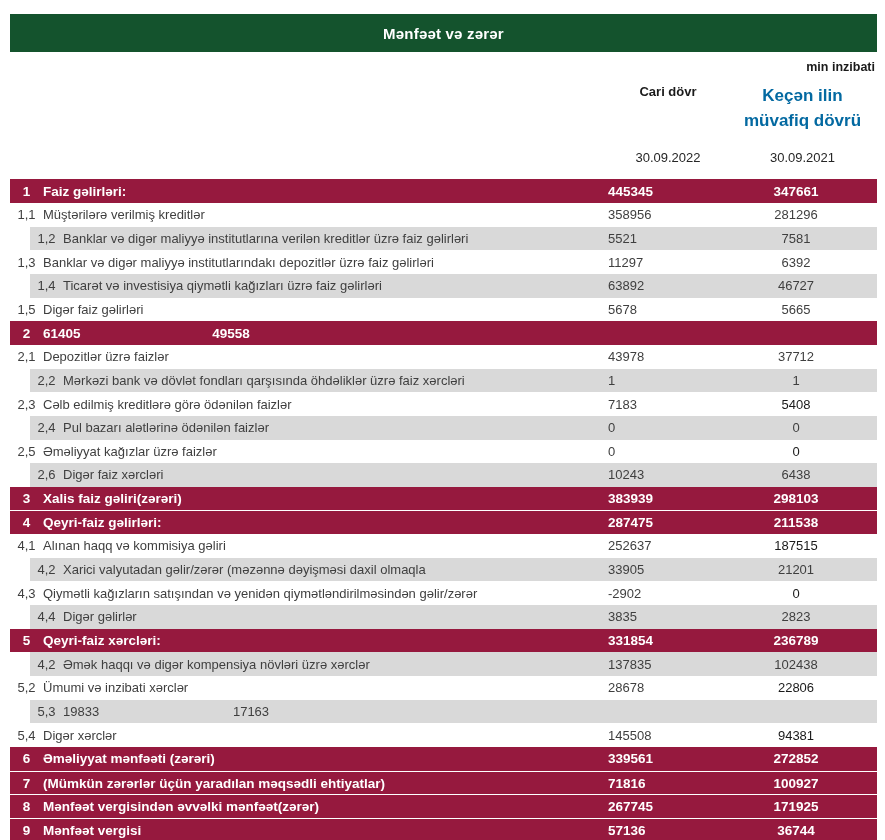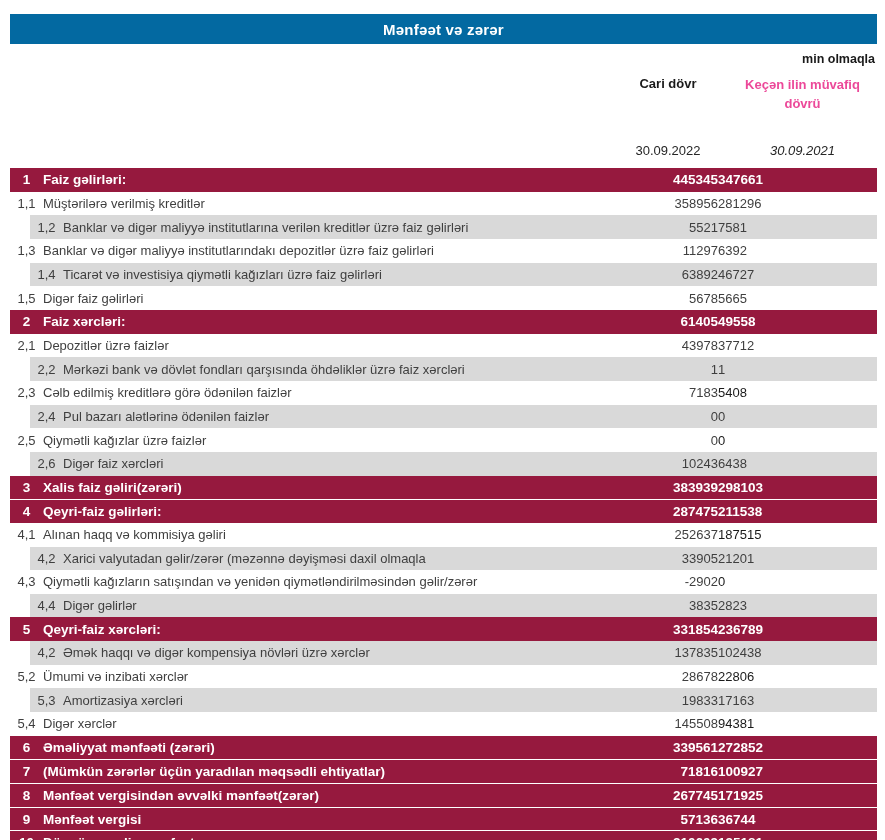--- a/index.html
+++ b/index.html
@@ -3,66 +3,66 @@
 <meta charset="utf-8">
 <style>
   html,body { margin:0; padding:0; background:#ffffff; }
   .page {
     position:relative; width:885px; height:840px; background:#ffffff;
     font-family:"Liberation Sans","DejaVu Sans",sans-serif; overflow:hidden;
   }
   .container { position:absolute; left:10px; top:14px; width:867px; }
 
   .title-bar {
-    height:30px; background:#0369a1; color:#ffffff;
+    height:38px; background:#14532d; color:#ffffff;
     display:flex; align-items:center; justify-content:center;
     font-weight:bold; font-size:15px; letter-spacing:0.2px;
   }
 
   .unit-note {
     margin-top:8px; height:16px; text-align:right; padding-right:2px;
     font-weight:bold; font-size:12.5px; color:#1a1a1a;
   }
 
   .col-headers { display:flex; align-items:flex-start; margin-top:8px; min-height:38px; }
-  .dates-row   { display:flex; align-items:flex-end; margin-top:20px; height:24px; }
+  .dates-row   { display:flex; align-items:center; margin-top:12px; height:24px; }
   .h-spacer { flex:1; }
   .hdr-col1 { width:100px; flex:none; text-align:center; font-weight:bold; font-size:13px; color:#1a1a1a; }
-  .hdr-col2 { width:149px; flex:none; margin-left:10px; text-align:center; font-weight:bold; font-size:13px; color:#ec4899; line-height:1.45; }
+  .hdr-col2 { width:149px; flex:none; margin-left:10px; text-align:center; font-weight:bold; font-size:17px; color:#0369a1; line-height:1.45; }
   .date-col1 { width:100px; flex:none; text-align:center; font-size:13px; color:#262626; }
-  .date-col2 { width:149px; flex:none; margin-left:10px; text-align:center; font-size:13px; color:#262626;font-style:italic; }
+  .date-col2 { width:149px; flex:none; margin-left:10px; text-align:center; font-size:13px; color:#262626; }
 
   .table { margin-top:10px; }
   .row {
     display:flex; align-items:center; height:23.66px;
     font-size:13px; color:#3f3f3f; box-sizing:border-box;
   }
   .row.shade { background:#D9D9D9;margin-left:20px; }
   .row.section {
     background:#96193E; color:#ffffff; font-weight:bold; font-size:13.5px;
   }
   .row.sep { border-top:1.5px solid #ffffff; }
 
   .c-num   { width:33px; flex:none; text-align:center; }
   .c-label { flex:1; padding-right:6px; white-space:nowrap; overflow:hidden; }
-  .c-v1    { width:110px; flex:none; text-align:right; }
-  .c-v2    { width:159px; flex:none; text-align:left; padding-right:3px; box-sizing:border-box; }
+  .c-v1    { width:110px; flex:none; }
+  .c-v2    { width:159px; flex:none; text-align:center; padding-right:3px; box-sizing:border-box; }
   .row:not(.section) .c-v2.bold { font-weight:normal; color:#1a1a1a; }
 </style>
 </head>
 <body>
 
 <div class="page">
   <div class="container">
 
     <div class="title-bar">
       <span>Mənfəət və zərər</span>
     </div>
 
-    <div class="unit-note">min olmaqla</div>
+    <div class="unit-note">min inzibati</div>
 
     <div class="col-headers">
       <div class="h-spacer"></div>
       <div class="hdr-col1">Cari dövr</div>
       <div class="hdr-col2">Keçən ilin müvafiq dövrü</div>
     </div>
 
     <div class="dates-row">
       <div class="h-spacer"></div>
       <div class="date-col1">30.09.2022</div>
@@ -101,21 +101,20 @@
           <div class="c-v2">46727</div>
         </div>
         <div class="row data">
           <div class="c-num">1,5</div>
           <div class="c-label">Digər faiz gəlirləri</div>
           <div class="c-v1">5678</div>
           <div class="c-v2">5665</div>
         </div>
         <div class="row section">
           <div class="c-num">2</div>
-          <div class="c-label">Faiz xərcləri:</div>
           <div class="c-v1">61405</div>
           <div class="c-v2">49558</div>
         </div>
         <div class="row data">
           <div class="c-num">2,1</div>
           <div class="c-label">Depozitlər üzrə faizlər</div>
           <div class="c-v1">43978</div>
           <div class="c-v2">37712</div>
         </div>
         <div class="row data shade">
@@ -131,21 +130,21 @@
           <div class="c-v2 bold">5408</div>
         </div>
         <div class="row data shade">
           <div class="c-num">2,4</div>
           <div class="c-label">Pul bazarı alətlərinə ödənilən faizlər</div>
           <div class="c-v1">0</div>
           <div class="c-v2">0</div>
         </div>
         <div class="row data">
           <div class="c-num">2,5</div>
-          <div class="c-label">Qiymətli kağızlar üzrə faizlər</div>
+          <div class="c-label">Əməliyyat kağızlar üzrə faizlər</div>
           <div class="c-v1">0</div>
           <div class="c-v2 bold">0</div>
         </div>
         <div class="row data shade">
           <div class="c-num">2,6</div>
           <div class="c-label">Digər faiz xərcləri</div>
           <div class="c-v1">10243</div>
           <div class="c-v2">6438</div>
         </div>
         <div class="row section">
@@ -197,21 +196,20 @@
           <div class="c-v2">102438</div>
         </div>
         <div class="row data">
           <div class="c-num">5,2</div>
           <div class="c-label">Ümumi və inzibati xərclər</div>
           <div class="c-v1">28678</div>
           <div class="c-v2 bold">22806</div>
         </div>
         <div class="row data shade">
           <div class="c-num">5,3</div>
-          <div class="c-label">Amortizasiya xərcləri</div>
           <div class="c-v1">19833</div>
           <div class="c-v2">17163</div>
         </div>
         <div class="row data">
           <div class="c-num">5,4</div>
           <div class="c-label">Digər xərclər</div>
           <div class="c-v1">145508</div>
           <div class="c-v2 bold">94381</div>
         </div>
         <div class="row section">

